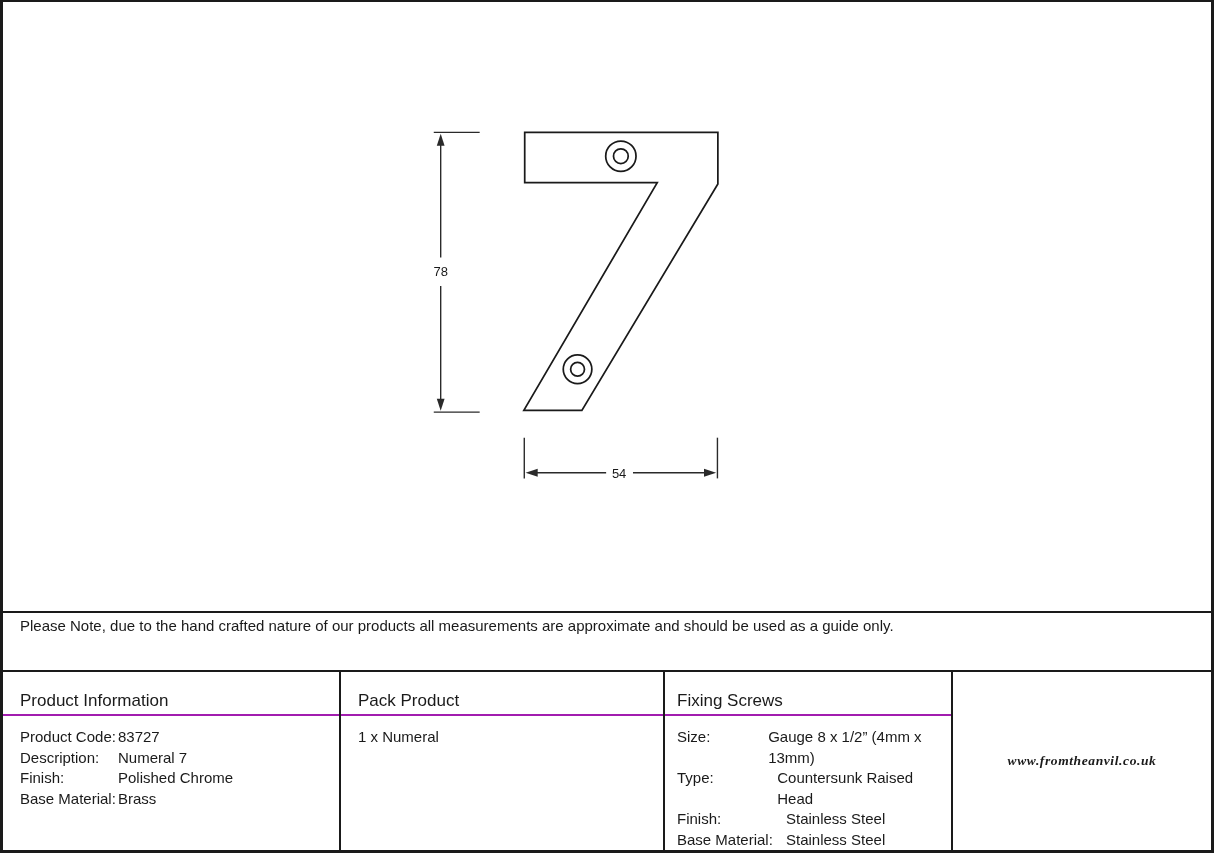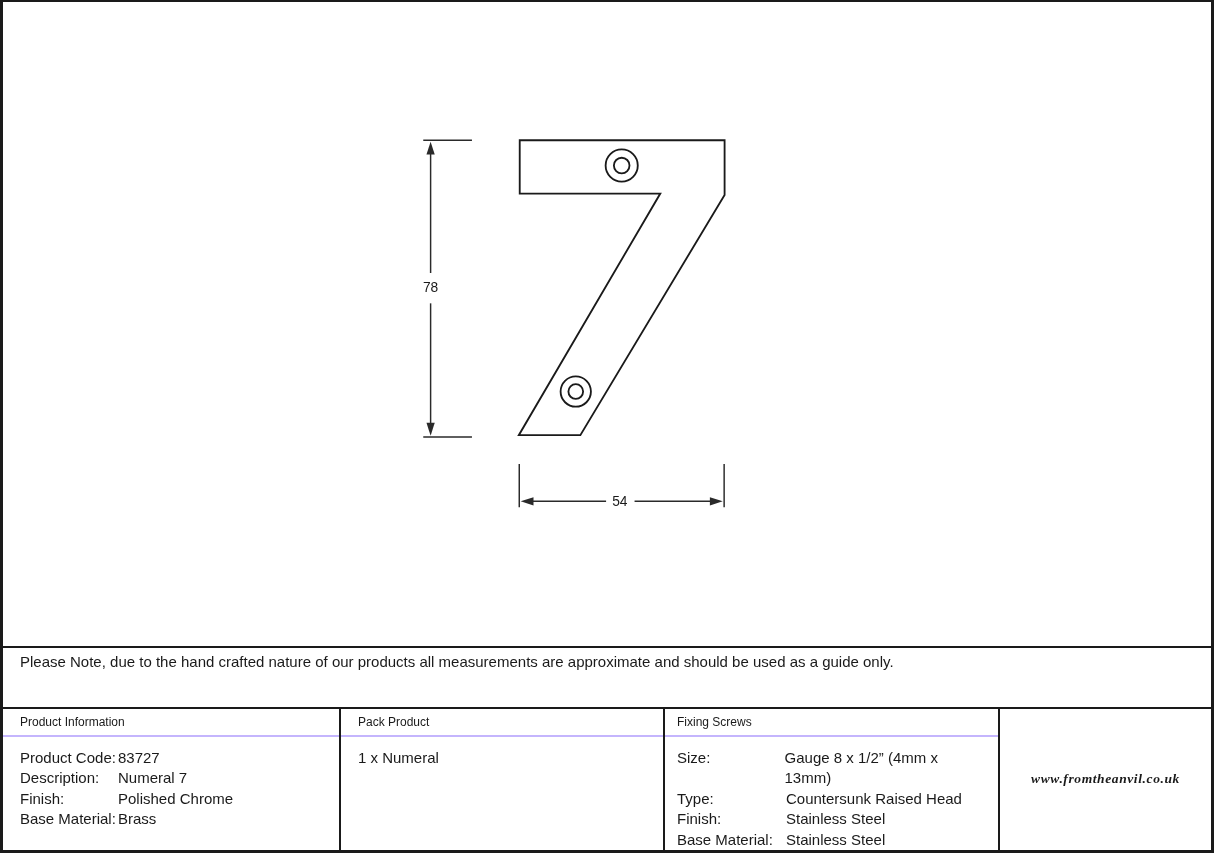--- a/index.html
+++ b/index.html
@@ -31,27 +31,27 @@
     padding-left:17px; font-size:15px;
   }
 
   .bottom-table {
     flex:1; border-top:2px solid #1a1a1a;
     display:flex; flex-direction:row;
   }
   .cell { border-right:2px solid #1a1a1a; display:flex; flex-direction:column; }
   .cell.c1 { width:338px; }
   .cell.c2 { width:324px; }
-  .cell.c3 { width:335px; }
+  .cell.c3 { width:288px; }
   .cell.c4 { flex:1; border-right:none; justify-content:center; align-items:center; }
 
   .hdr {
-    height:28px; border-bottom:2px solid #c4b5fd;
+    height:28px; border-bottom:2px solid #a21caf;
     display:flex; align-items:center;
-    padding-left:17px; font-size:12px;
+    padding-left:17px; font-size:17px;margin-top:16px;
   }
   .c3 .hdr { padding-left:12px; }
   .bod { padding:11px 12px 0 17px; font-size:15px; }
   .c3 .bod { padding-left:12px; }
   .kv { display:flex; line-height:20.5px; }
   .c1 .kv .k { width:98px; }
   .c3 .kv .k { width:109px; }
   .pc-item { line-height:20.5px; }
 
   

